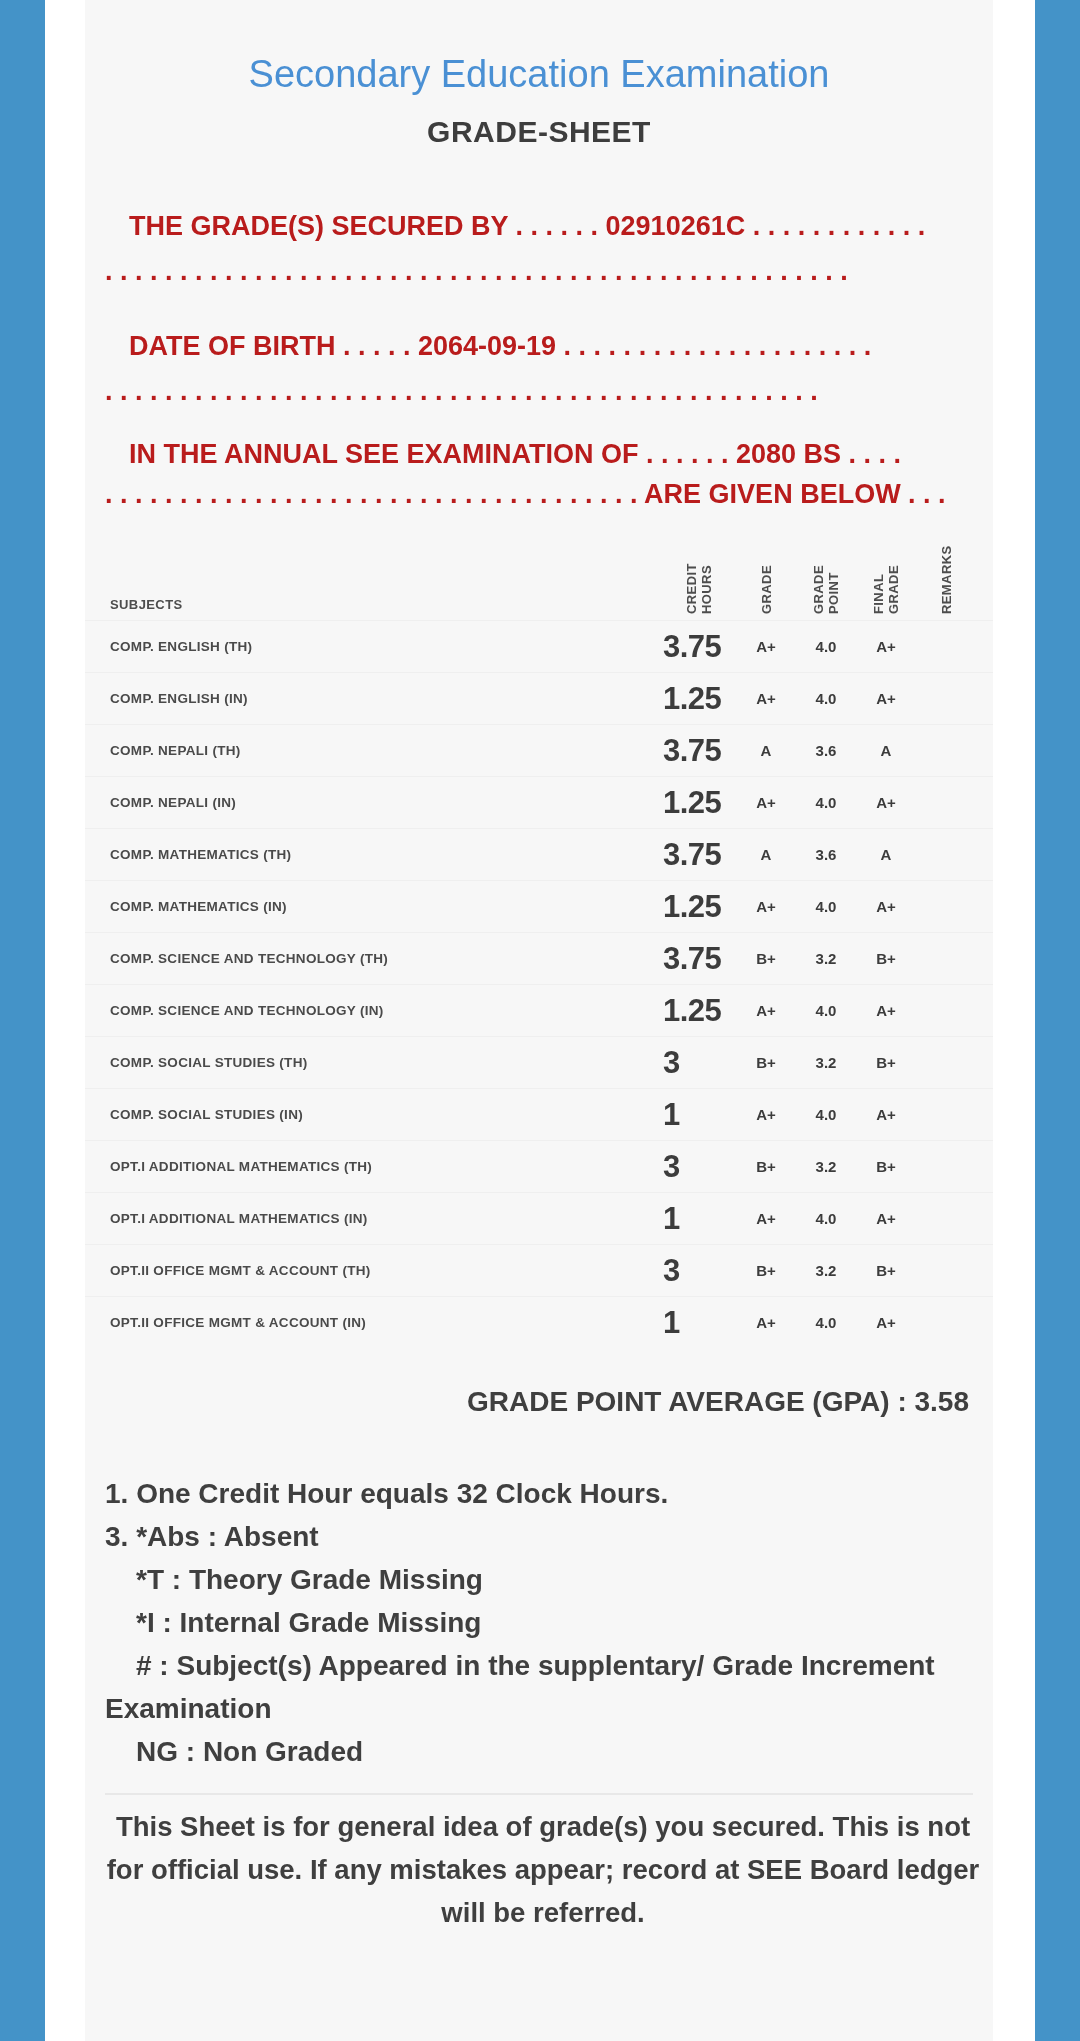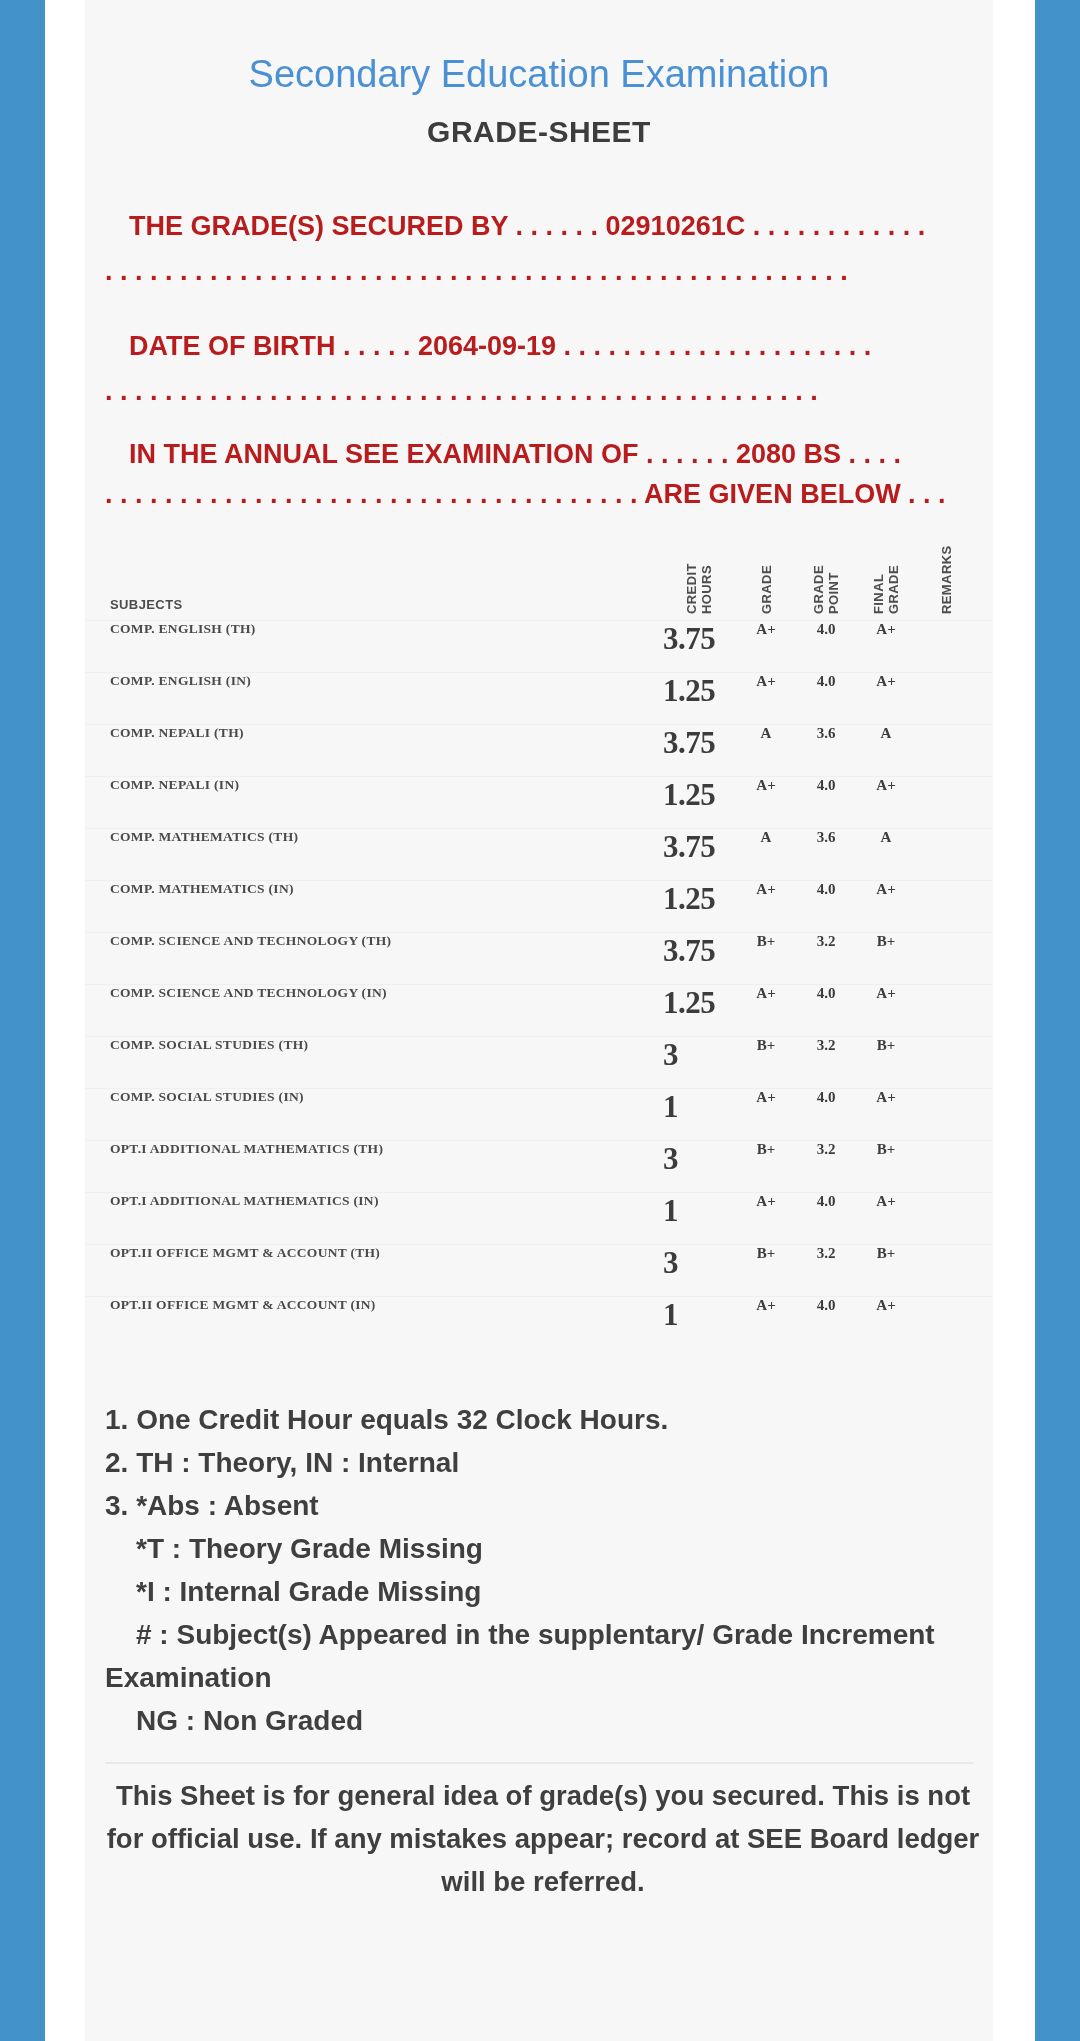--- a/index.html
+++ b/index.html
@@ -60,26 +60,25 @@
   .col-remarks{width:58px;}
   .vhead{
     writing-mode:vertical-rl;
     transform:rotate(180deg);
     white-space:pre-line;
     font-size:13px;font-weight:700;line-height:15px;
     color:#4d4d4d;letter-spacing:0.4px;
     height:96px;
   }
   .row{
-    display:flex;align-items:flex-start;
+    display:flex;align-items:center;
     height:52px;
     padding:0 18px 0 25px;
     box-sizing:border-box;
     border-top:1px solid #efefef;
-    font-family:Liberation Serif, serif;
   }
   .row:first-of-type{border-top:none;}
   .c-subject{
     flex:1;
     font-size:13.5px;font-weight:700;color:#4a4a4a;letter-spacing:0.3px;
   }
   .c-credit{
     width:72px;
     font-size:31px;font-weight:700;color:#3c3c3c;text-align:left;letter-spacing:-0.5px;
   }
@@ -272,24 +271,27 @@
       <div class="row">
         <div class="c-subject">OPT.II OFFICE MGMT &amp; ACCOUNT (IN)</div>
         <div class="c-credit">1</div>
         <div class="c-grade">A+</div>
         <div class="c-point">4.0</div>
         <div class="c-final">A+</div>
         <div class="c-remarks"></div>
       </div>
     </div>
 
+    <div class="gpa-line">
+      <span>GRADE POINT AVERAGE (GPA) :</span>
+      <span>3.58</span>
+    </div>
 
     <div class="legend">
       <div class="item">1. One Credit Hour equals 32 Clock Hours.</div>
-      <div class="item">2. TH : Theory, IN : Internal</div>
       <div class="item">3. *Abs : Absent</div>
       <div class="sub">*T : Theory Grade Missing</div>
       <div class="sub">*I : Internal Grade Missing</div>
       <div class="sub"># : Subject(s) Appeared in the supplentary/ Grade Increment Examination</div>
       <div class="sub">NG : Non Graded</div>
     </div>
 
     <div class="divider"></div>
 
     <div class="note">

